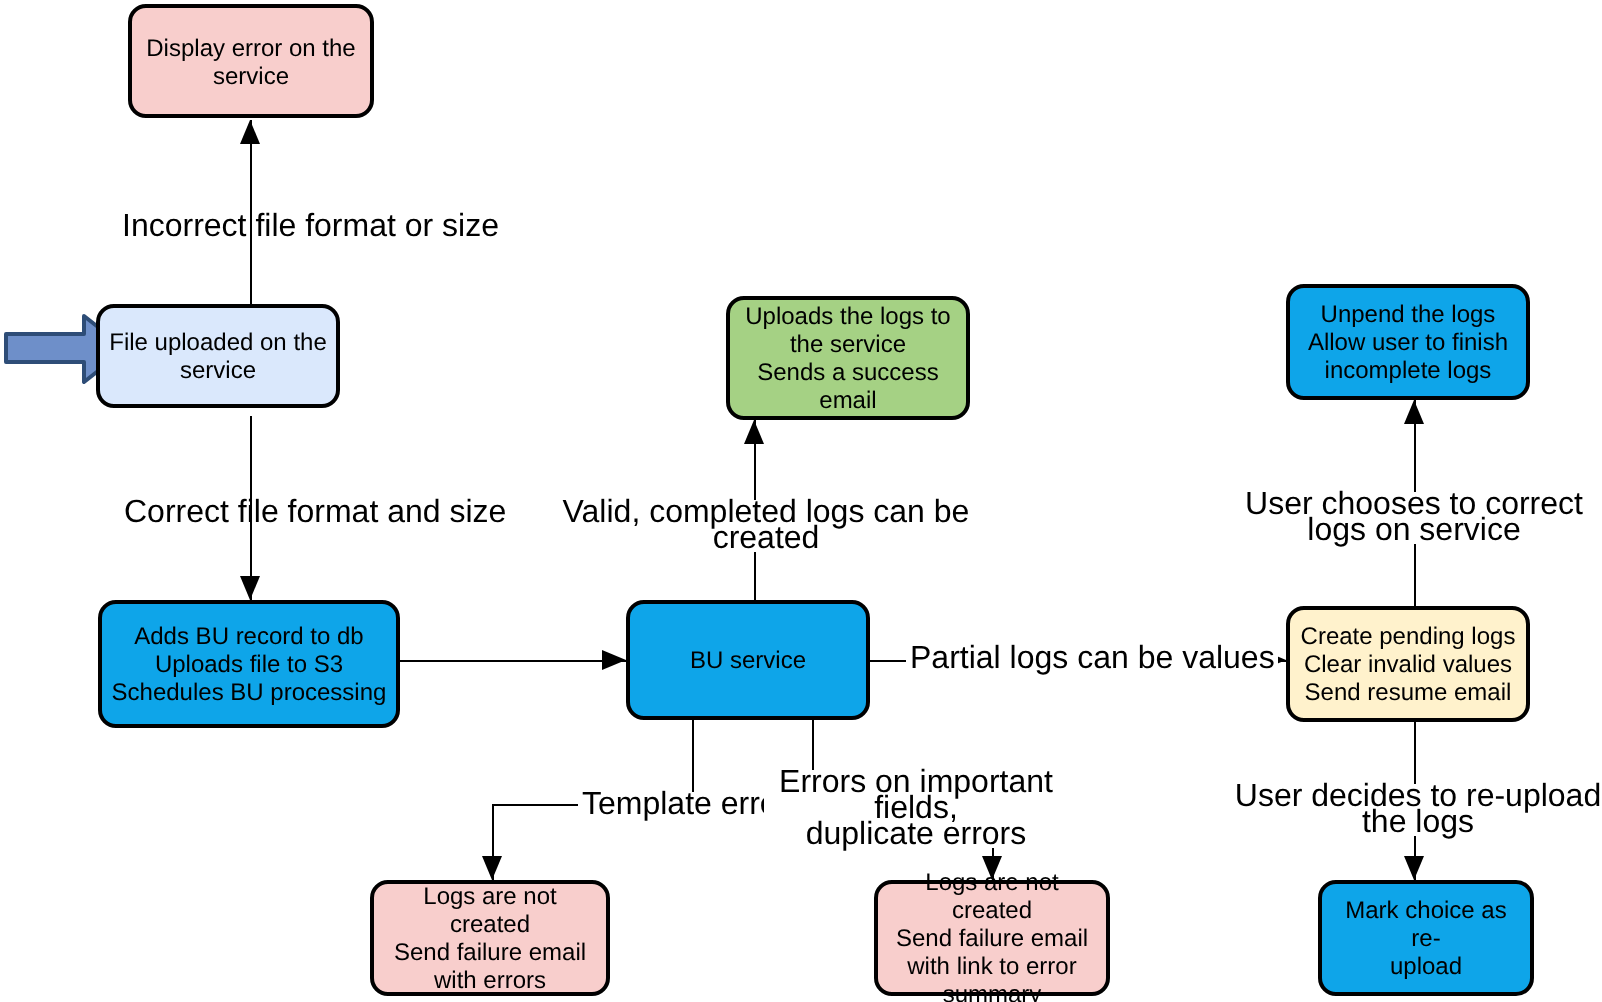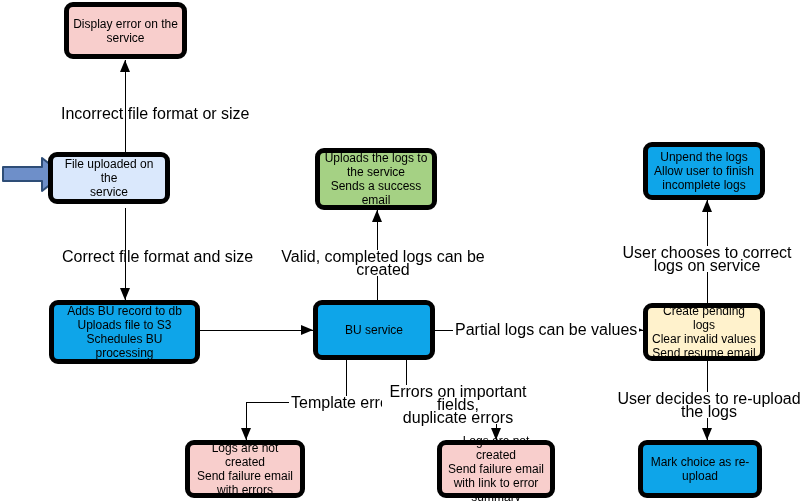--- a/index.html
+++ b/index.html
@@ -1,30 +1,30 @@
 <!DOCTYPE html>
 <html><head>
 <meta charset="utf-8">
 <style>
   html,body { margin:0; padding:0; background:#ffffff; }
   #canvas {
     position:relative; width:801px; height:501px; background:#ffffff;
     font-family:"Liberation Sans", sans-serif; color:#000; overflow:hidden;
   }
   .node {
-    position:absolute; border:5px solid #000000; border-radius:9px;
+    position:absolute; border:2px solid #000000; border-radius:9px;
     display:flex; align-items:center; justify-content:center;
     box-sizing:border-box; text-align:center;
   }
   .node-label {
     font-size:12px; line-height:14px; white-space:pre-line; padding:0 3px;
   }
   .fill-pink   { background:#f8cecc; }
   .fill-blue   { background:#dae8fc; }
-  .fill-green  { background:#a5d184; }
+  .fill-green  { background:#a5d184;margin-left:48px; }
   .fill-yellow { background:#fff2cc; }
   .fill-white  { background:#0ea5e9; }
   .line { position:absolute; background:#000000; }
   .ah { position:absolute; width:0; height:0; }
   .ah-up    { border-left:5px solid transparent; border-right:5px solid transparent; border-bottom:12px solid #000; }
   .ah-down  { border-left:5px solid transparent; border-right:5px solid transparent; border-top:12px solid #000; }
   .ah-right { border-top:5px solid transparent; border-bottom:5px solid transparent; border-left:12px solid #000; }
   .edge-label {
     position:absolute; font-size:16px; line-height:13px; white-space:pre-line;
   }
@@ -120,18 +120,18 @@
 Allow user to finish
 incomplete logs</div>
   </div>
 
   <div class="node fill-yellow" style="left:643px;top:303px;width:122px;height:58px">
     <div class="node-label">Create pending logs
 Clear invalid values
 Send resume email</div>
   </div>
 
-  <div class="node fill-white" style="left:638px;top:440px;width:124px;height:58px">
+  <div class="node fill-white" style="left:659px;top:440px;width:108px;height:58px">
     <div class="node-label">Mark choice as re-
 upload</div>
   </div>
 
 </div>
 
 </body></html>

